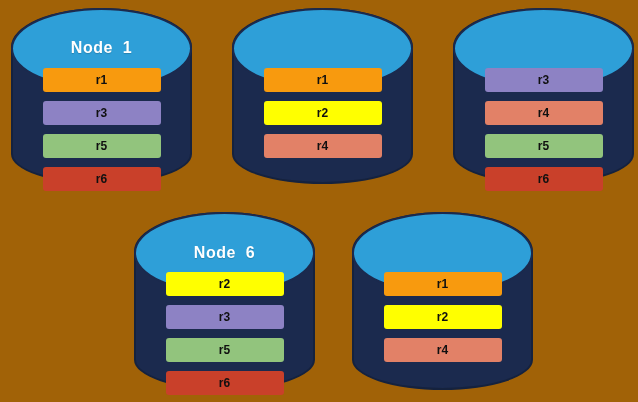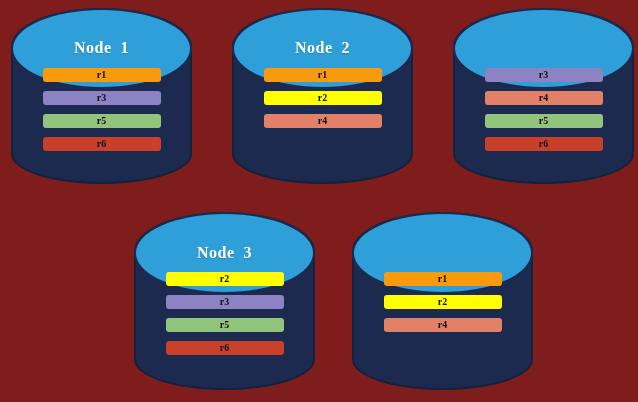--- a/index.html
+++ b/index.html
@@ -74,73 +74,72 @@
     position: absolute;
     left: 0;
     right: 0;
     display: flex;
     flex-direction: column;
     align-items: center;
   }
 
   .shard {
     width: 118px;
-    height: 14px;
+    height: 24px;
     border-radius: 3px;
     margin-bottom: 9px;
     display: flex;
     align-items: center;
     justify-content: center;
-    font-size: 10px;
+    font-size: 12px;
     font-weight: bold;
     color: #101010;
     line-height: 1;
     box-sizing: border-box;
   }
   .shard:last-child { margin-bottom: 0; }
 </style>
 </head>
 <body>
 
-<div id="diagram" style="background: #7f1d1d; font-family: Liberation Serif, serif;">
+<div id="diagram" style="background: #a16207;">
     <div class="node" style="left: 11px; top: 8px; width: 181px; height: 176px;">
       <div class="cyl-body" style="background: rgb(27, 42, 78); border-color: rgb(21, 34, 62);"></div>
       <div class="cyl-top" style="background: rgb(46, 159, 216); border-color: rgb(27, 42, 78);"></div>
       <div class="node-label" style="color: rgb(255, 255, 255);">Node  1</div>
       <div class="shards" style="top: 60px;">
         <div class="shard" style="background: rgb(248, 154, 14);">r1</div>
         <div class="shard" style="background: rgb(141, 130, 196);">r3</div>
         <div class="shard" style="background: rgb(146, 196, 125);">r5</div>
         <div class="shard" style="background: rgb(201, 64, 42);">r6</div>
       </div>
     </div>
     <div class="node" style="left: 232px; top: 8px; width: 181px; height: 176px;">
       <div class="cyl-body" style="background: rgb(27, 42, 78); border-color: rgb(21, 34, 62);"></div>
       <div class="cyl-top" style="background: rgb(46, 159, 216); border-color: rgb(27, 42, 78);"></div>
-      <div class="node-label" style="color: rgb(255, 255, 255);">Node  2</div>
       <div class="shards" style="top: 60px;">
         <div class="shard" style="background: rgb(248, 154, 14);">r1</div>
         <div class="shard" style="background: rgb(255, 255, 0);">r2</div>
         <div class="shard" style="background: rgb(226, 129, 103);">r4</div>
       </div>
     </div>
     <div class="node" style="left: 453px; top: 8px; width: 181px; height: 176px;">
       <div class="cyl-body" style="background: rgb(27, 42, 78); border-color: rgb(21, 34, 62);"></div>
       <div class="cyl-top" style="background: rgb(46, 159, 216); border-color: rgb(27, 42, 78);"></div>
       <div class="shards" style="top: 60px;">
         <div class="shard" style="background: rgb(141, 130, 196);">r3</div>
         <div class="shard" style="background: rgb(226, 129, 103);">r4</div>
         <div class="shard" style="background: rgb(146, 196, 125);">r5</div>
         <div class="shard" style="background: rgb(201, 64, 42);">r6</div>
       </div>
     </div>
     <div class="node" style="left: 134px; top: 212px; width: 181px; height: 178px;">
       <div class="cyl-body" style="background: rgb(27, 42, 78); border-color: rgb(21, 34, 62);"></div>
       <div class="cyl-top" style="background: rgb(46, 159, 216); border-color: rgb(27, 42, 78);"></div>
-      <div class="node-label" style="color: rgb(255, 255, 255);">Node  3</div>
+      <div class="node-label" style="color: rgb(255, 255, 255);">Node  6</div>
       <div class="shards" style="top: 60px;">
         <div class="shard" style="background: rgb(255, 255, 0);">r2</div>
         <div class="shard" style="background: rgb(141, 130, 196);">r3</div>
         <div class="shard" style="background: rgb(146, 196, 125);">r5</div>
         <div class="shard" style="background: rgb(201, 64, 42);">r6</div>
       </div>
     </div>
     <div class="node" style="left: 352px; top: 212px; width: 181px; height: 178px;">
       <div class="cyl-body" style="background: rgb(27, 42, 78); border-color: rgb(21, 34, 62);"></div>
       <div class="cyl-top" style="background: rgb(46, 159, 216); border-color: rgb(27, 42, 78);"></div>

